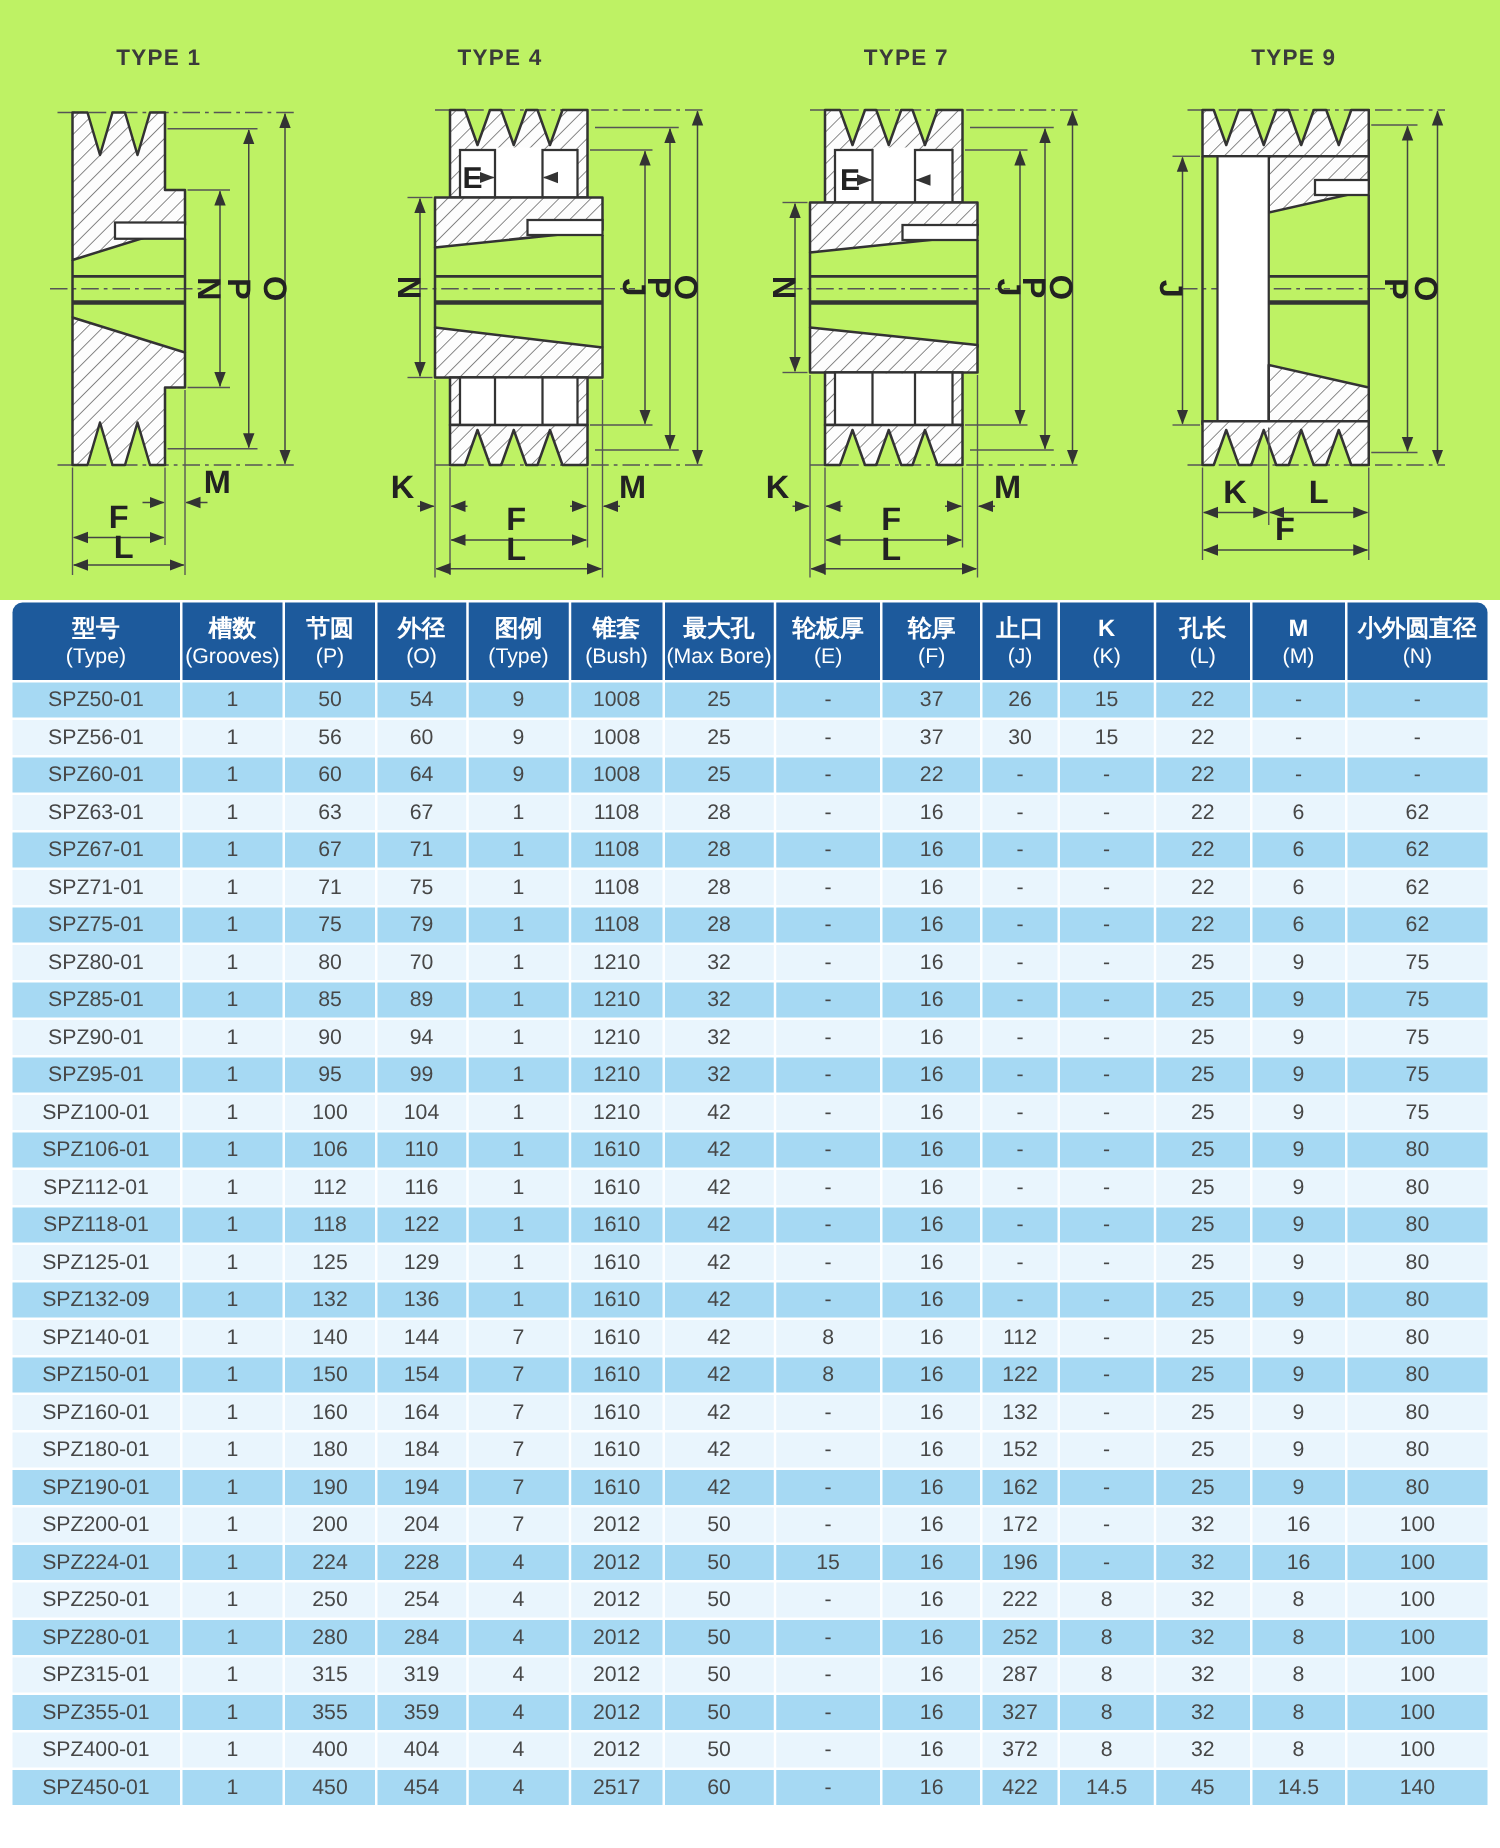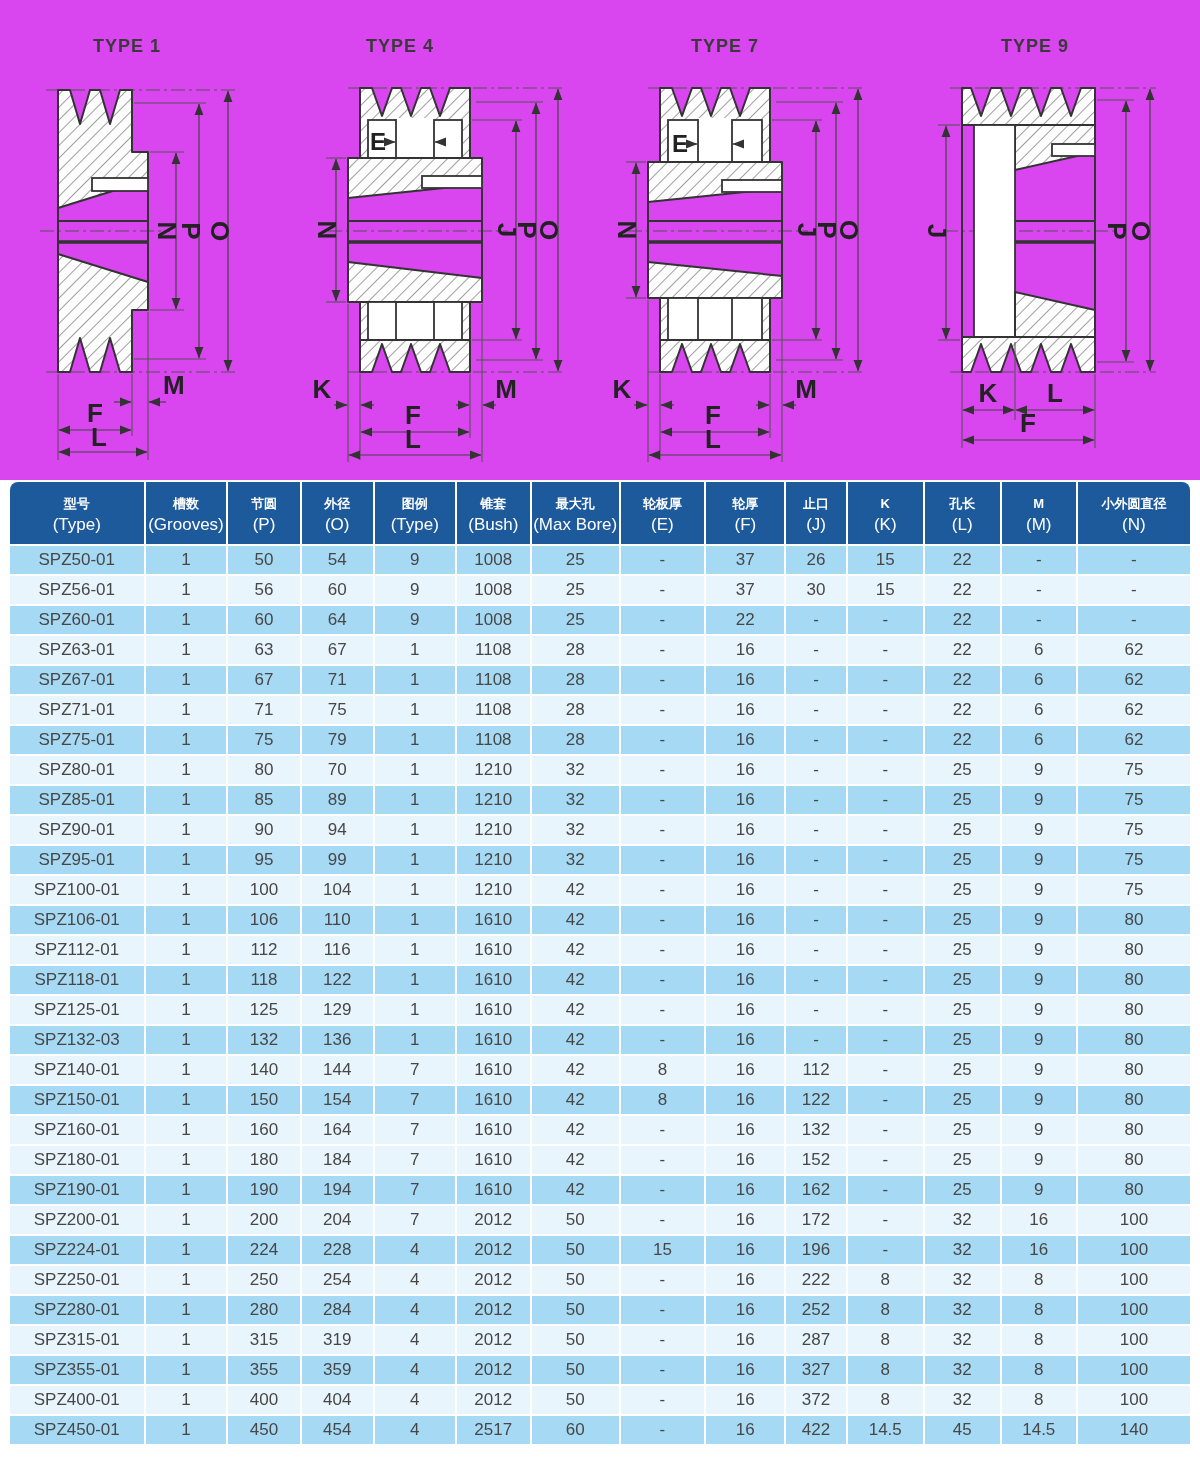--- a/index.html
+++ b/index.html
@@ -12,21 +12,21 @@
   * { box-sizing: border-box; }
   html, body { margin: 0; padding: 0; }
   body {
     width: 1200px; height: 1478px;
     background: #fff;
     font-family: "Liberation Sans", sans-serif;
   }
   .page { width: 1200px; height: 1478px; overflow: hidden; background: #fff; }
 
   
-  .figures { display: flex; width: 1200px; height: 480px; background: #d946ef; }
+  .figures { display: flex; width: 1200px; height: 480px; background: #bef264; }
   svg.fig { flex: 0 0 300px; width: 300px; height: 480px; }
 
   .fig-title { font: 700 18px "Liberation Sans", sans-serif; fill: #3a3a3a; letter-spacing: 1px; }
   .dlab { font: 600 26px "Liberation Sans", sans-serif; fill: #222; }
   .elab { font: 600 24px "Liberation Sans", sans-serif; fill: #222; }
   .solid { fill: url(#hatch); stroke: var(--line); stroke-width: 2; stroke-linejoin: round; }
   .oline { fill: none; stroke: var(--line); stroke-width: 2; }
   .bore2 { fill: none; stroke: var(--line); stroke-width: 2.2; }
   .bore3 { fill: none; stroke: var(--line); stroke-width: 3.6; }
   .white { fill: #fff; stroke: var(--line); stroke-width: 1.8; }
@@ -49,21 +49,21 @@
     background: var(--header-bg);
     color: #fff;
     height: 62px;
     text-align: center;
     vertical-align: middle;
     padding: 2px 0;
     font-weight: 700;
   }
   table.spec thead th:first-child { border-top-left-radius: 8px; }
   table.spec thead th:last-child  { border-top-right-radius: 8px; }
-  th .zh { font-size: 13px; line-height: 22px; }
+  th .zh { font-size: 19px; line-height: 22px; }
   th .en { font-size: 17px; line-height: 16px; font-weight: 400; margin-top: 2px; }
   table.spec tbody td {
     height: 28px;
     line-height: 28px;
     text-align: center;
     vertical-align: middle;
     font-size: 17px;
     color: var(--row-text);
     padding: 0;
     white-space: nowrap;
@@ -612,21 +612,21 @@
           <td>42</td>
           <td>-</td>
           <td>16</td>
           <td>-</td>
           <td>-</td>
           <td>25</td>
           <td>9</td>
           <td>80</td>
         </tr>
         <tr class="row-odd">
-          <td>SPZ132-03</td>
+          <td>SPZ132-09</td>
           <td>1</td>
           <td>132</td>
           <td>136</td>
           <td>1</td>
           <td>1610</td>
           <td>42</td>
           <td>-</td>
           <td>16</td>
           <td>-</td>
           <td>-</td>

